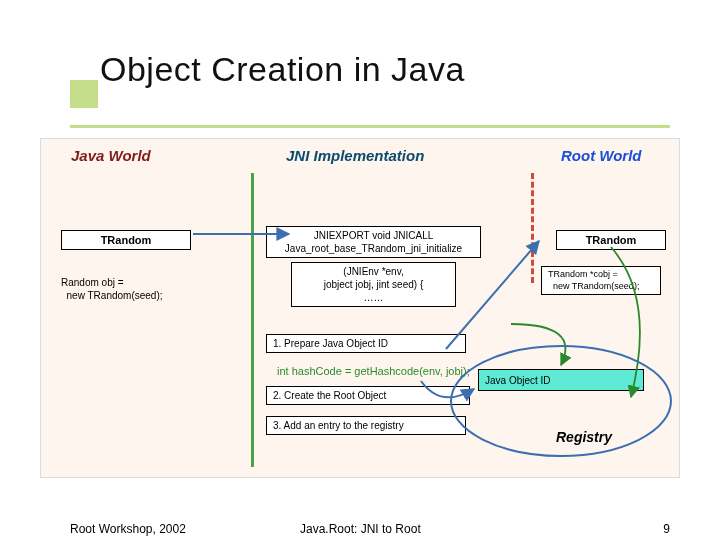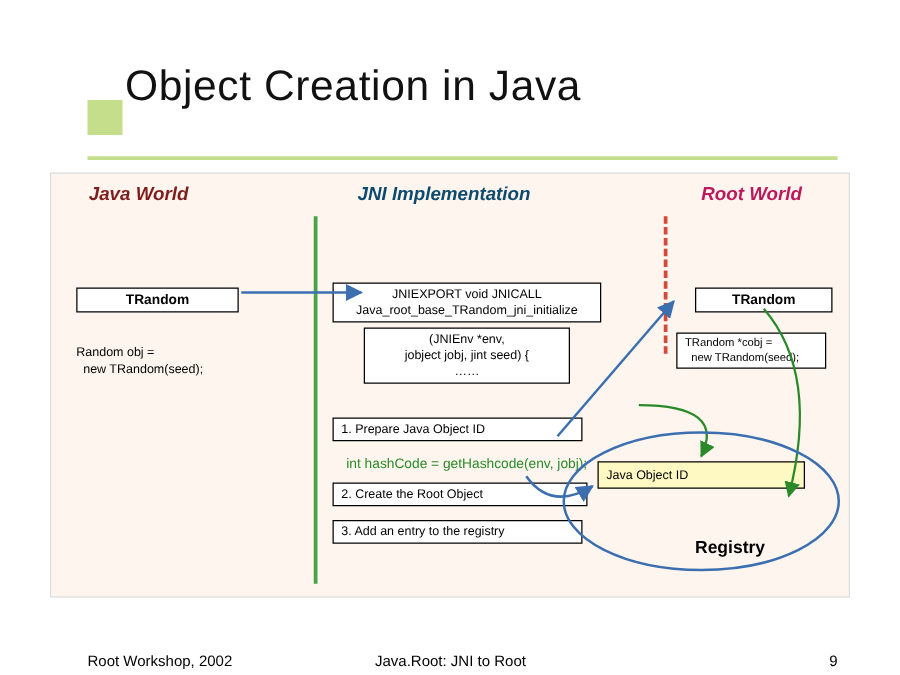--- a/index.html
+++ b/index.html
@@ -52,21 +52,21 @@
   }
   .col-head {
     position: absolute;
     top: 8px;
     font-size: 15px;
     font-style: italic;
     font-weight: bold;
   }
   .col-head.java  { left: 30px;  color: #7f1d1d; }
   .col-head.jni   { left: 245px; color: #0c4a6e;    }
-  .col-head.rootw { left: 520px; color: #be185d; }
+  .col-head.rootw { left: 520px; color: #1d4ed8; }
 
   .divider {
     position: absolute;
     top: 34px;
     bottom: 10px;
     width: 0;
   }
   .divider.green {
     left: 210px;
     border-left: 3px solid #4aa24a;
@@ -105,30 +105,31 @@
   .b-root-code  { left: 500px; top: 80px;  width: 120px; font-size:9px; }
 
   .reg-table {
     position: absolute;
     left: 435px;
     top: 228px;
     width: 170px;
   }
   .reg-table td {
     border: 1px solid #000;
-    background:#fef9c3;
+    background:#5eead4;
     font-size: 10px;
     padding: 3px 6px;
     height: 22px;
   }
   .reg-label {
     position: absolute;
     left: 515px;
     top: 290px;
     font-size: 14px;
+    font-style: italic;
     font-weight: bold;
   }
 
   svg.arrows {
     position: absolute;
     left: 0; top: 0;
     width: 640px; height: 340px;
     pointer-events: none;
   }
 

